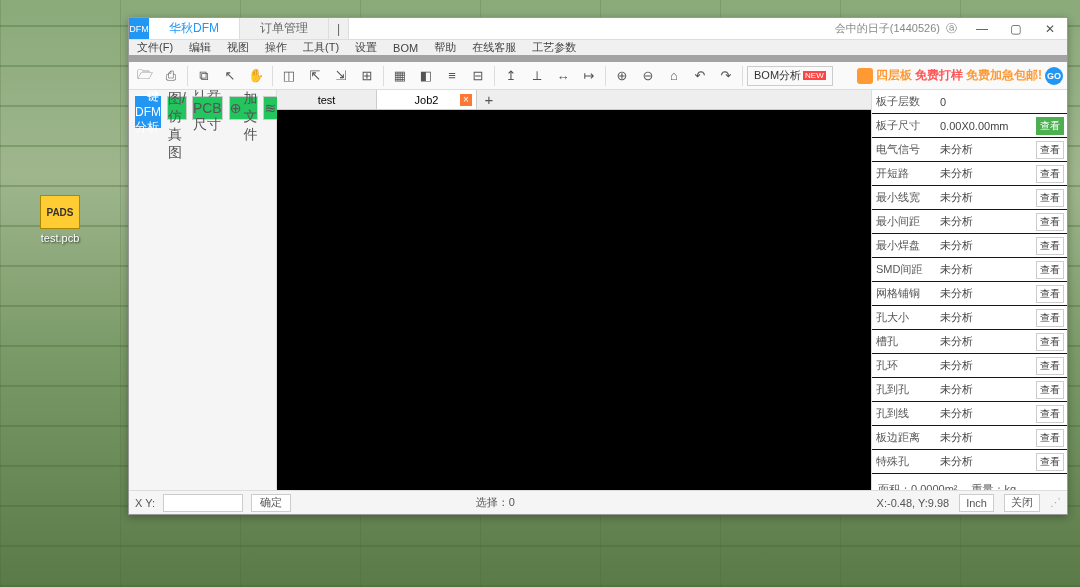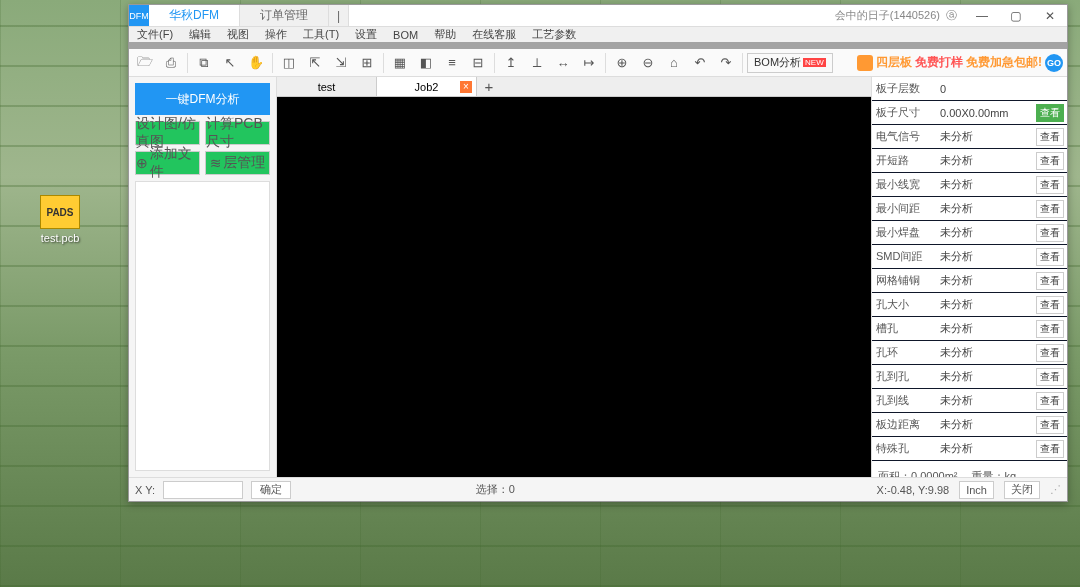--- a/index.html
+++ b/index.html
@@ -5,21 +5,21 @@
     * { margin: 0; padding: 0; box-sizing: border-box; font-family: "Microsoft YaHei", Arial, sans-serif; }
     body { width: 1080px; height: 587px; background: linear-gradient(180deg, #8aaa7a 0%, #9fb68d 30%, #7a9a68 60%, #5a7a48 100%); position: relative; overflow: hidden; }
     .desktop-bg { position: absolute; inset: 0; background-image: 
       repeating-linear-gradient(0deg, rgba(60,100,40,0.3) 0px, rgba(60,100,40,0.3) 2px, transparent 2px, transparent 40px),
       repeating-linear-gradient(90deg, rgba(60,100,40,0.2) 0px, rgba(60,100,40,0.2) 1px, transparent 1px, transparent 120px);
     }
     .desktop-icon { position: absolute; left: 30px; top: 195px; width: 60px; text-align: center; }
     .desktop-icon .ico { width: 40px; height: 34px; background: #ffcc33; border: 1px solid #aa8800; margin: 0 auto; display: flex; align-items: center; justify-content: center; font-size: 10px; font-weight: bold; color: #333; }
     .desktop-icon .lbl { color: #fff; font-size: 11px; margin-top: 3px; text-shadow: 1px 1px 2px rgba(0,0,0,0.7); }
     
-    .app-window { position: absolute; left: 128px; top: 4px; width: 940px; height: 498px; background: #fff; border: 1px solid #999; display: flex; flex-direction: column; box-shadow: 0 2px 8px rgba(0,0,0,0.3); }
+    .app-window { position: absolute; left: 128px; top: 17px; width: 940px; height: 498px; background: #fff; border: 1px solid #999; display: flex; flex-direction: column; box-shadow: 0 2px 8px rgba(0,0,0,0.3); }
     
     .titlebar { height: 22px; display: flex; align-items: stretch; border-bottom: 1px solid #ddd; font-size: 12px; }
     .titlebar .app-ico { width: 20px; background: #2196f3; color: #fff; display: flex; align-items: center; justify-content: center; font-size: 9px; }
     .titlebar .ttab { padding: 0 20px; display: flex; align-items: center; border-right: 1px solid #ddd; cursor: pointer; }
     .titlebar .ttab.active { background: #fff; color: #2196f3; }
     .titlebar .ttab:not(.active) { background: #f0f0f0; color: #666; }
     .titlebar .spacer { flex: 1; }
     .titlebar .userinfo { padding: 0 8px; display: flex; align-items: center; color: #888; font-size: 11px; gap: 6px; }
     .titlebar .wbtn { width: 34px; display: flex; align-items: center; justify-content: center; color: #555; cursor: pointer; }
     
@@ -33,21 +33,21 @@
     .toolbar .bom-btn .new { background: #ff4444; color: #fff; font-size: 8px; padding: 0 2px; margin-left: 2px; }
     .toolbar .promo { margin-left: auto; display: flex; align-items: center; gap: 3px; font-size: 12px; font-weight: bold; padding-left: 16px; }
     .toolbar .promo .gift { width: 16px; height: 16px; background: #ff9933; border-radius: 3px; }
     .toolbar .promo .p1 { color: #ff9933; }
     .toolbar .promo .p2 { color: #ff5555; }
     .toolbar .promo .p3 { color: #ff9933; }
     .toolbar .promo .go { width: 18px; height: 18px; background: #2196f3; color: #fff; border-radius: 50%; display: flex; align-items: center; justify-content: center; font-size: 9px; }
     
     .main { flex: 1; display: flex; overflow: hidden; }
     
-    .left-panel { width: 148px; background: #f5f5f5; border-right: 1px solid #ddd; padding: 6px; display: flex; flex-direction: column; gap: 6px; }
+    .left-panel { width: 148px; background: #f5f5f5; border-right: 1px solid #ddd; padding: 6px; display: flex; flex-direction: row; gap: 6px; }
     .dfm-btn { height: 32px; background: #2196f3; color: #fff; display: flex; align-items: center; justify-content: center; font-size: 12px; cursor: pointer; }
     .btn-row { display: flex; gap: 5px; }
     .sbtn { flex: 1; height: 24px; background: #22c55e; border: 1px solid #ccc; display: flex; align-items: center; justify-content: center; font-size: 14px; color: #555; cursor: pointer; }
     .left-panel .filler { flex: 1; background: #fff; border: 1px solid #ddd; }
     
     .center { flex: 1; display: flex; flex-direction: column; background: #a3a3a3; }
     .tabstrip { height: 20px; background: #eee; display: flex; align-items: stretch; font-size: 11px; border-bottom: 1px solid #ccc; }
     .filetab { width: 100px; display: flex; align-items: center; justify-content: center; border-right: 1px solid #ccc; cursor: pointer; position: relative; }
     .filetab.active { background: #fff; }
     .filetab .close { position: absolute; right: 4px; background: #ff7733; color: #fff; width: 12px; height: 12px; line-height: 11px; text-align: center; font-size: 10px; }

